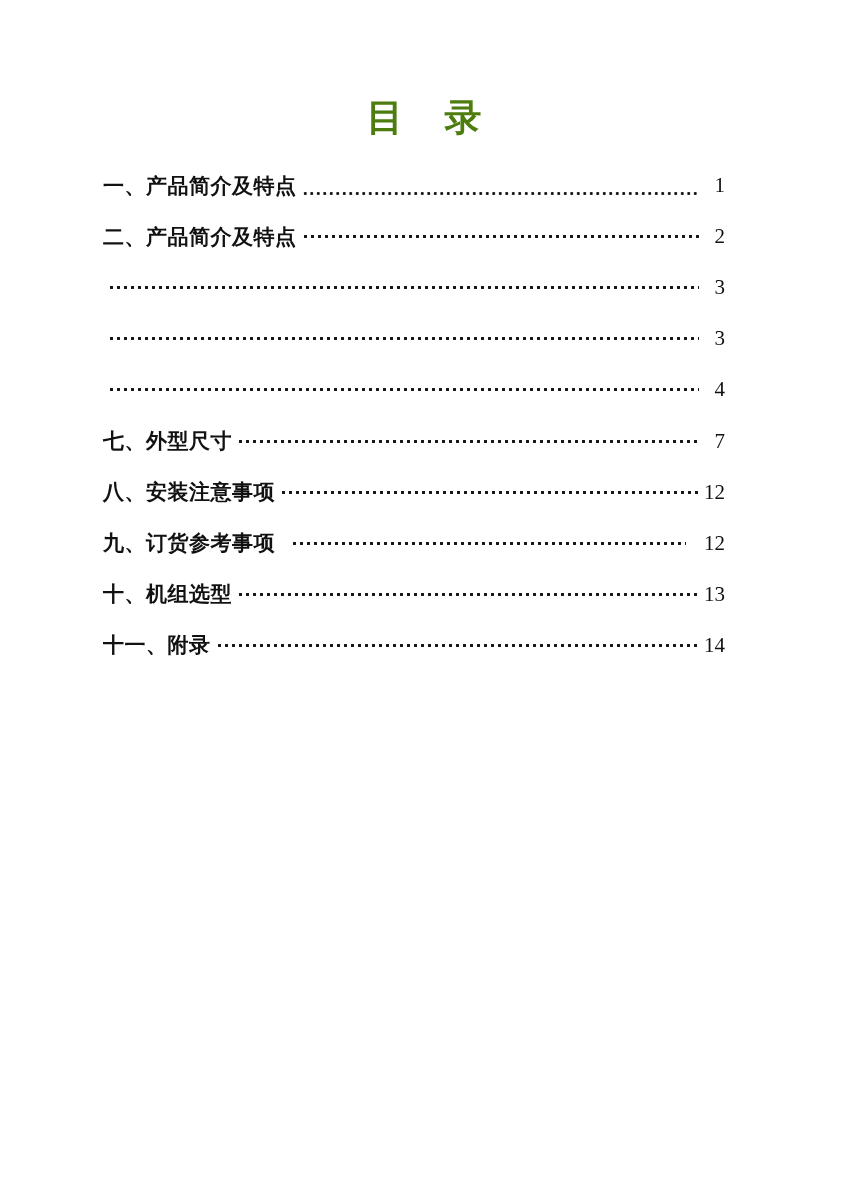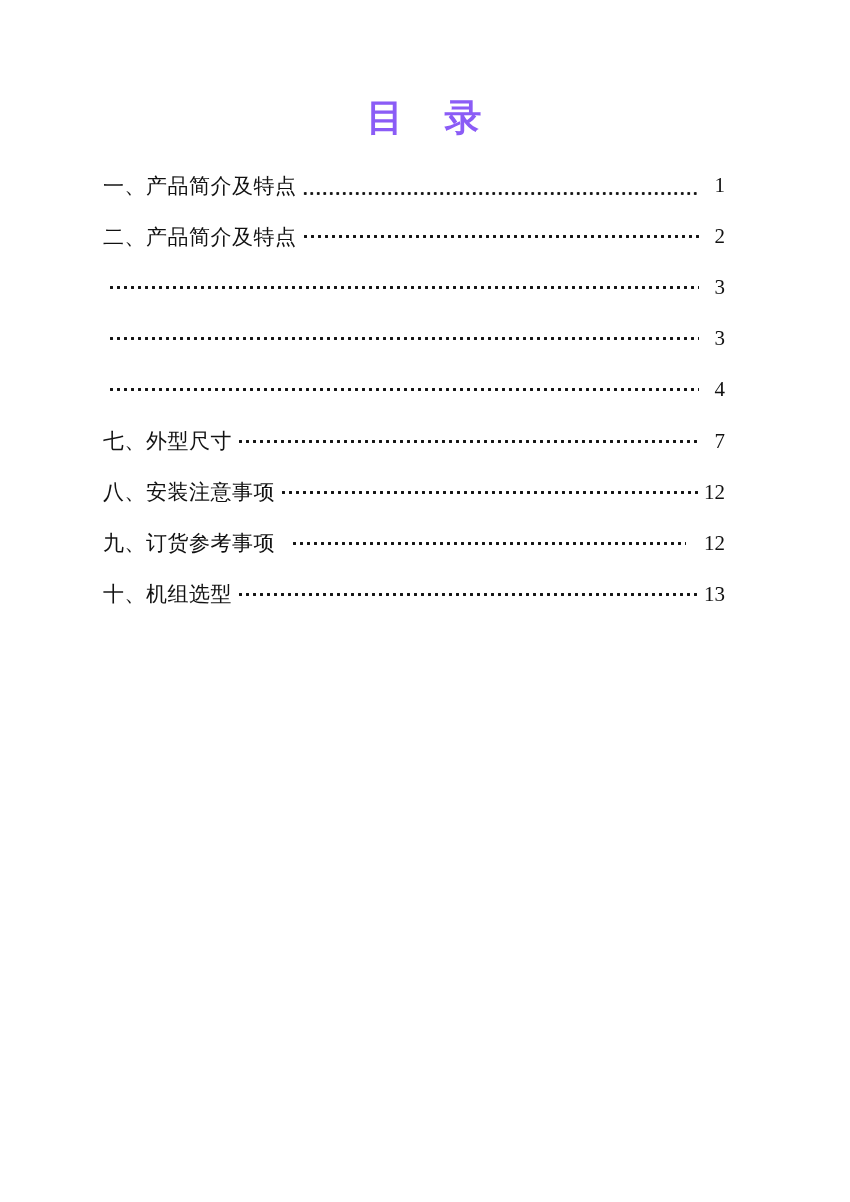--- a/index.html
+++ b/index.html
@@ -17,36 +17,37 @@
     overflow: hidden;
   }
   .doc-title {
     margin: 0;
     padding-top: 98px;
     text-align: center;
     font-size: 37px;
     line-height: 40px;
     font-weight: bold;
     letter-spacing: 2px;
-    color: #8b5cf6;
+    color: #4d7c0f;
   }
   .toc {
     margin: 22px 0 0 103px;
     width: 622px;
   }
   .toc-row {
     display: flex;
     align-items: center;
     height: 51.1px;
     font-size: 21px;
     white-space: nowrap;
   }
   .toc-label {
     flex: 0 0 auto;
     letter-spacing: 0.5px;
+    font-weight: bold;
   }
   .toc-dots {
     flex: 1 1 auto;
     align-self: stretch;
     margin-left: 5px;
     background-repeat: repeat-x;
   }
   .dots-middot {
     background-image: radial-gradient(circle, #141414 1.4px, rgba(0,0,0,0) 1.7px);
     background-size: 7px 7px;
@@ -110,14 +111,19 @@
       <div class="toc-row gap">
     <span class="toc-label">九、订货参考事项</span>
     <span class="toc-dots dots-middot"></span>
     <span class="toc-page">12</span>
   </div>
       <div class="toc-row">
     <span class="toc-label">十、机组选型</span>
     <span class="toc-dots dots-middot"></span>
     <span class="toc-page">13</span>
   </div>
+      <div class="toc-row">
+    <span class="toc-label">十一、附录</span>
+    <span class="toc-dots dots-middot"></span>
+    <span class="toc-page">14</span>
+  </div>
     </div>
 </div>
 
 </body></html>

